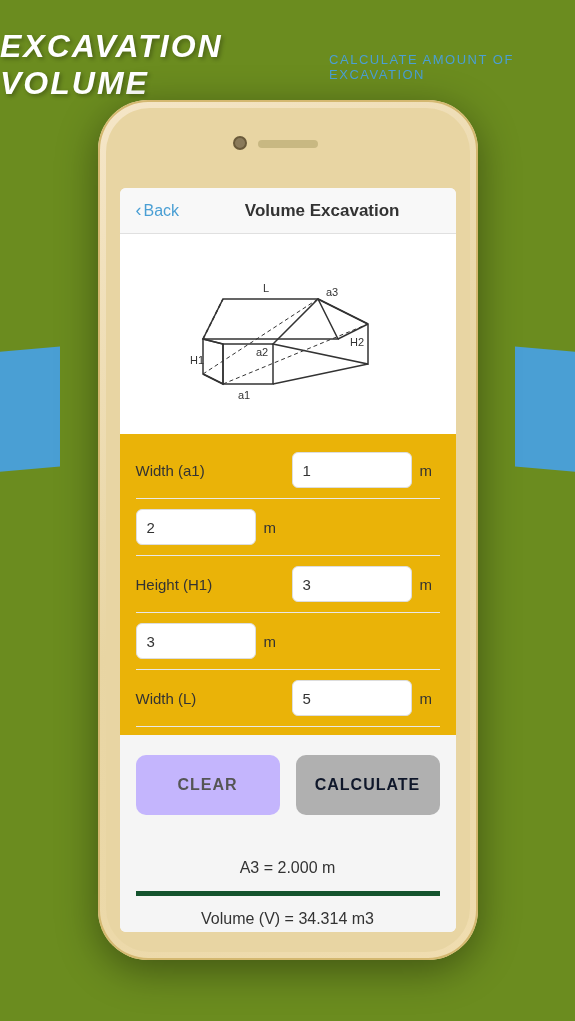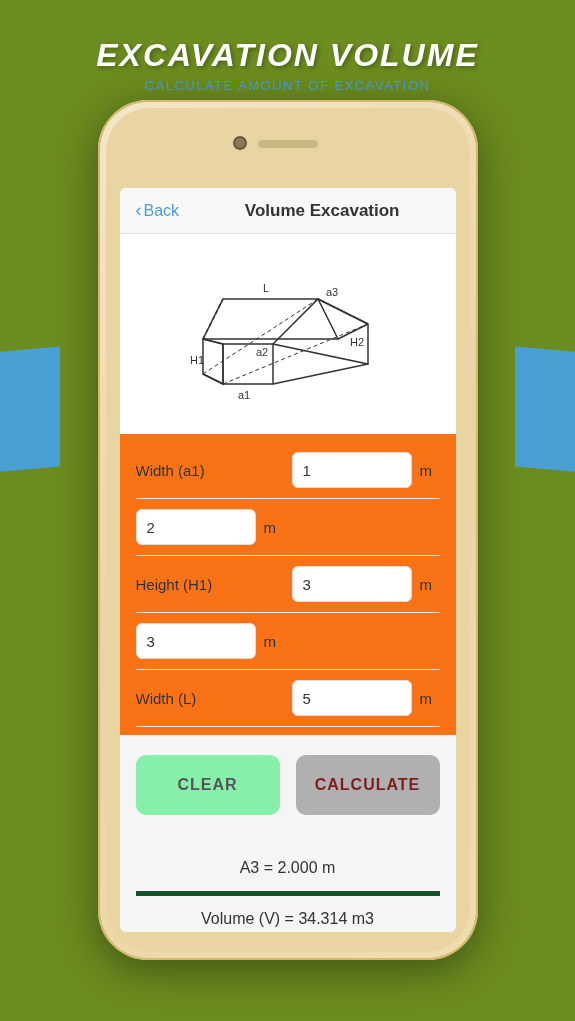--- a/index.html
+++ b/index.html
@@ -14,21 +14,21 @@
 
     
     .bg-header {
       position: absolute;
       top: 0;
       left: 0;
       right: 0;
       height: 130px;
       background-color: #6b8c1f;
       display: flex;
-      flex-direction: column;
+      flex-direction: row;
       align-items: center;
       justify-content: center;
       z-index: 1;
     }
 
     .app-title {
       font-size: 32px;
       font-weight: 900;
       color: white;
       text-transform: uppercase;
@@ -175,21 +175,21 @@
       height: 200px;
     }
 
     .diagram-svg {
       width: 240px;
       height: 180px;
     }
 
     
     .form-area {
-      background: #f97316;
+      background: #eab308;
       padding: 8px 16px;
     }
 
     .form-row {
       display: flex;
       align-items: center;
       padding: 10px 0;
       border-bottom: 1px solid #e8e8e8;
     }
 
@@ -224,40 +224,40 @@
       display: flex;
       justify-content: center;
       gap: 16px;
       padding: 20px 16px;
       background: #f5f5f5;
     }
 
     .btn-clear {
       flex: 1;
       height: 60px;
-      background: #86efac;
+      background: #c4b5fd;
       border: none;
       border-radius: 10px;
       font-size: 16px;
       font-weight: 700;
       color: #555;
       letter-spacing: 1px;
       cursor: pointer;
       text-transform: uppercase;
     }
 
     .btn-calculate {
       flex: 1;
       height: 60px;
       background: #b0b0b0;
       border: none;
       border-radius: 10px;
       font-size: 16px;
       font-weight: 700;
-      color: #7f1d1d;
+      color: #0f172a;
       letter-spacing: 1px;
       cursor: pointer;
       text-transform: uppercase;
     }
 
     
     .results-area {
       background: #f5f5f5;
       padding: 10px 16px;
     }

